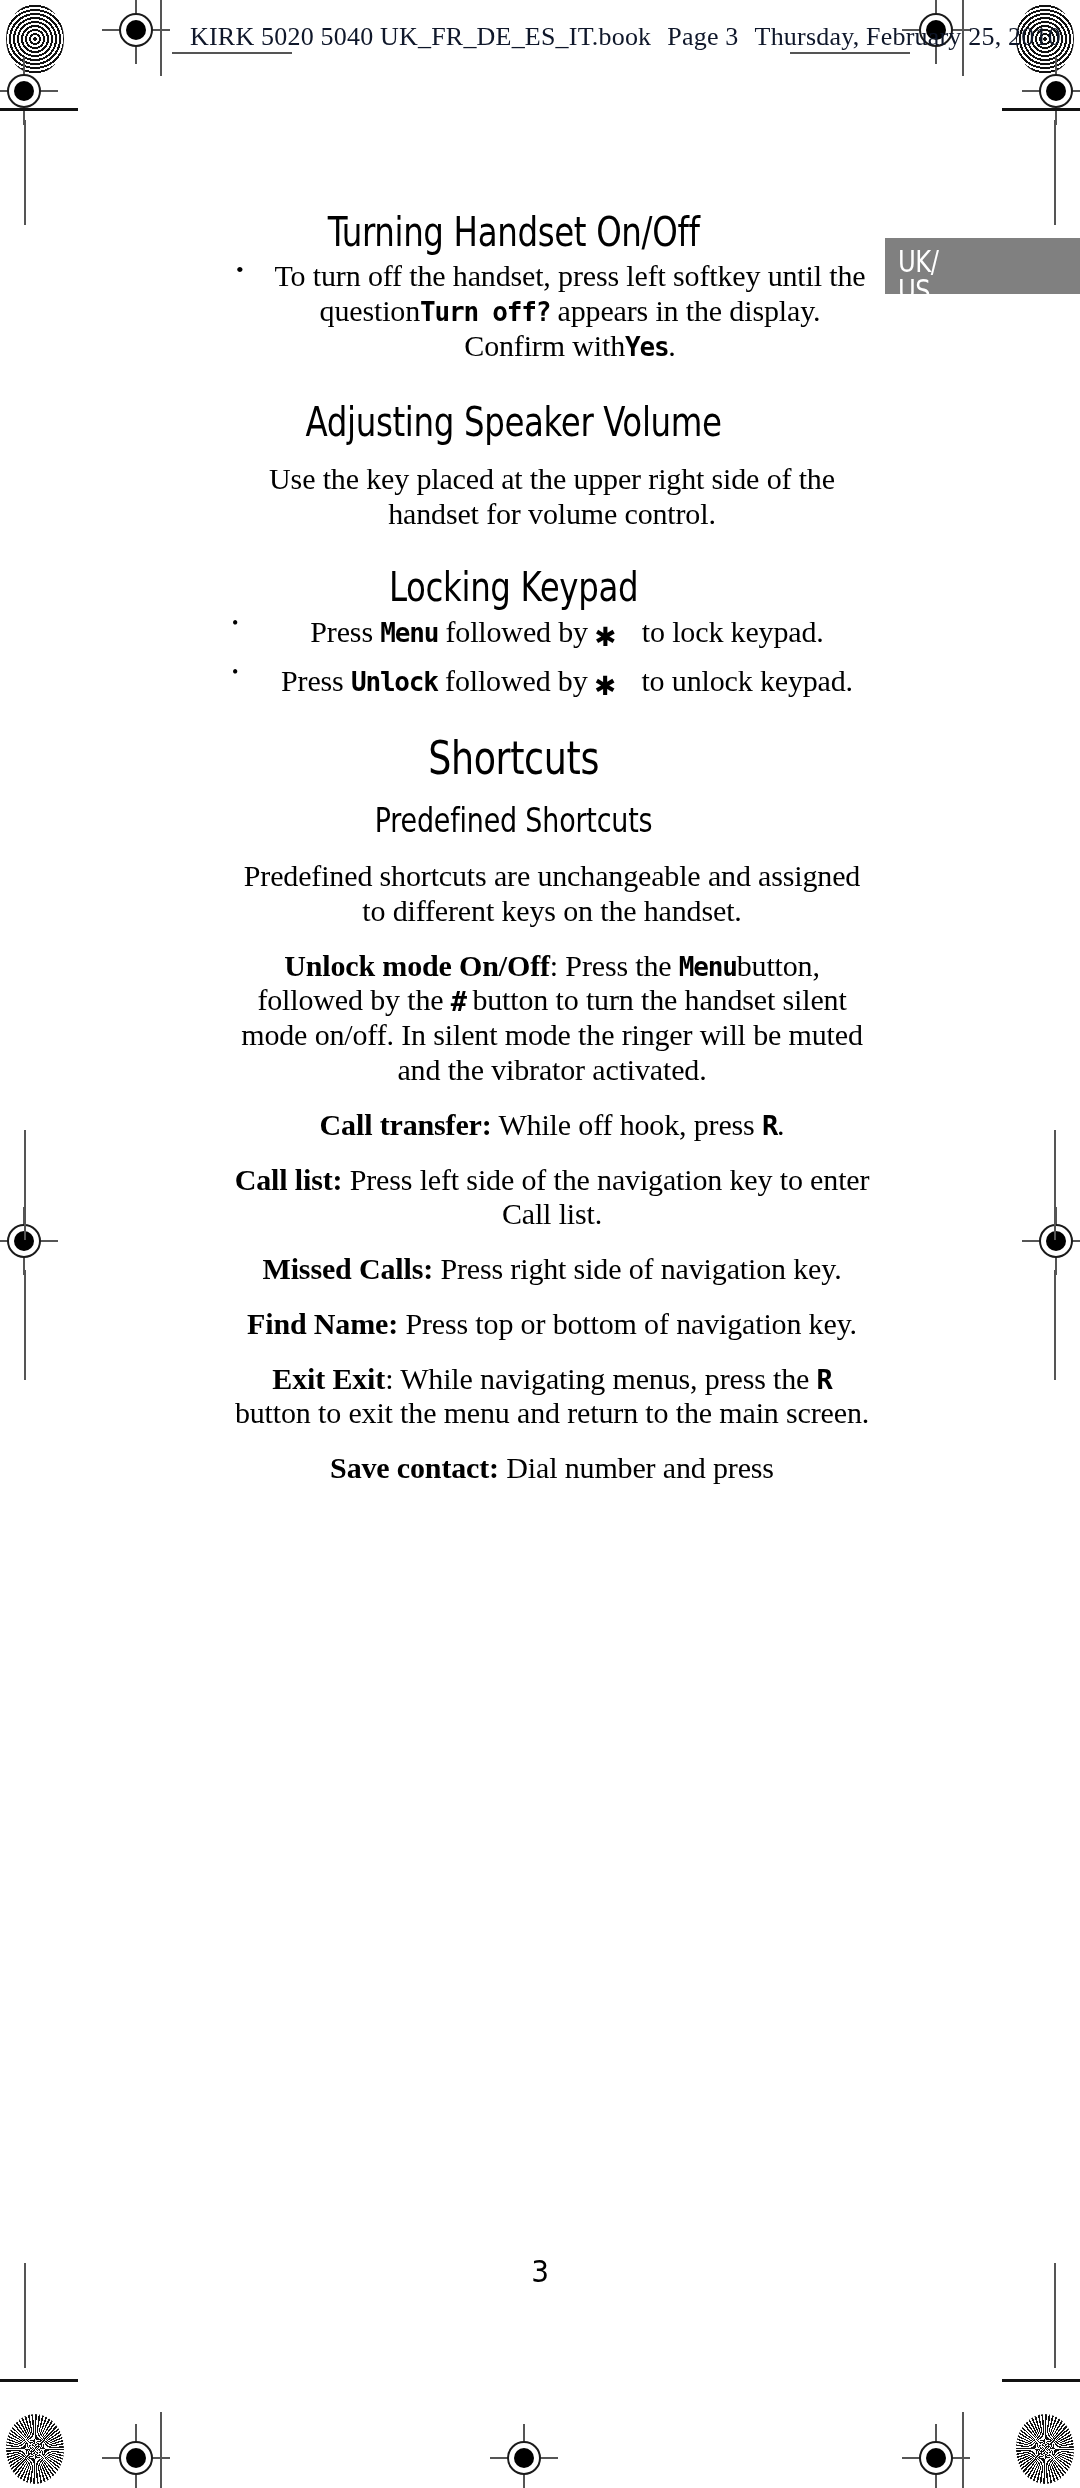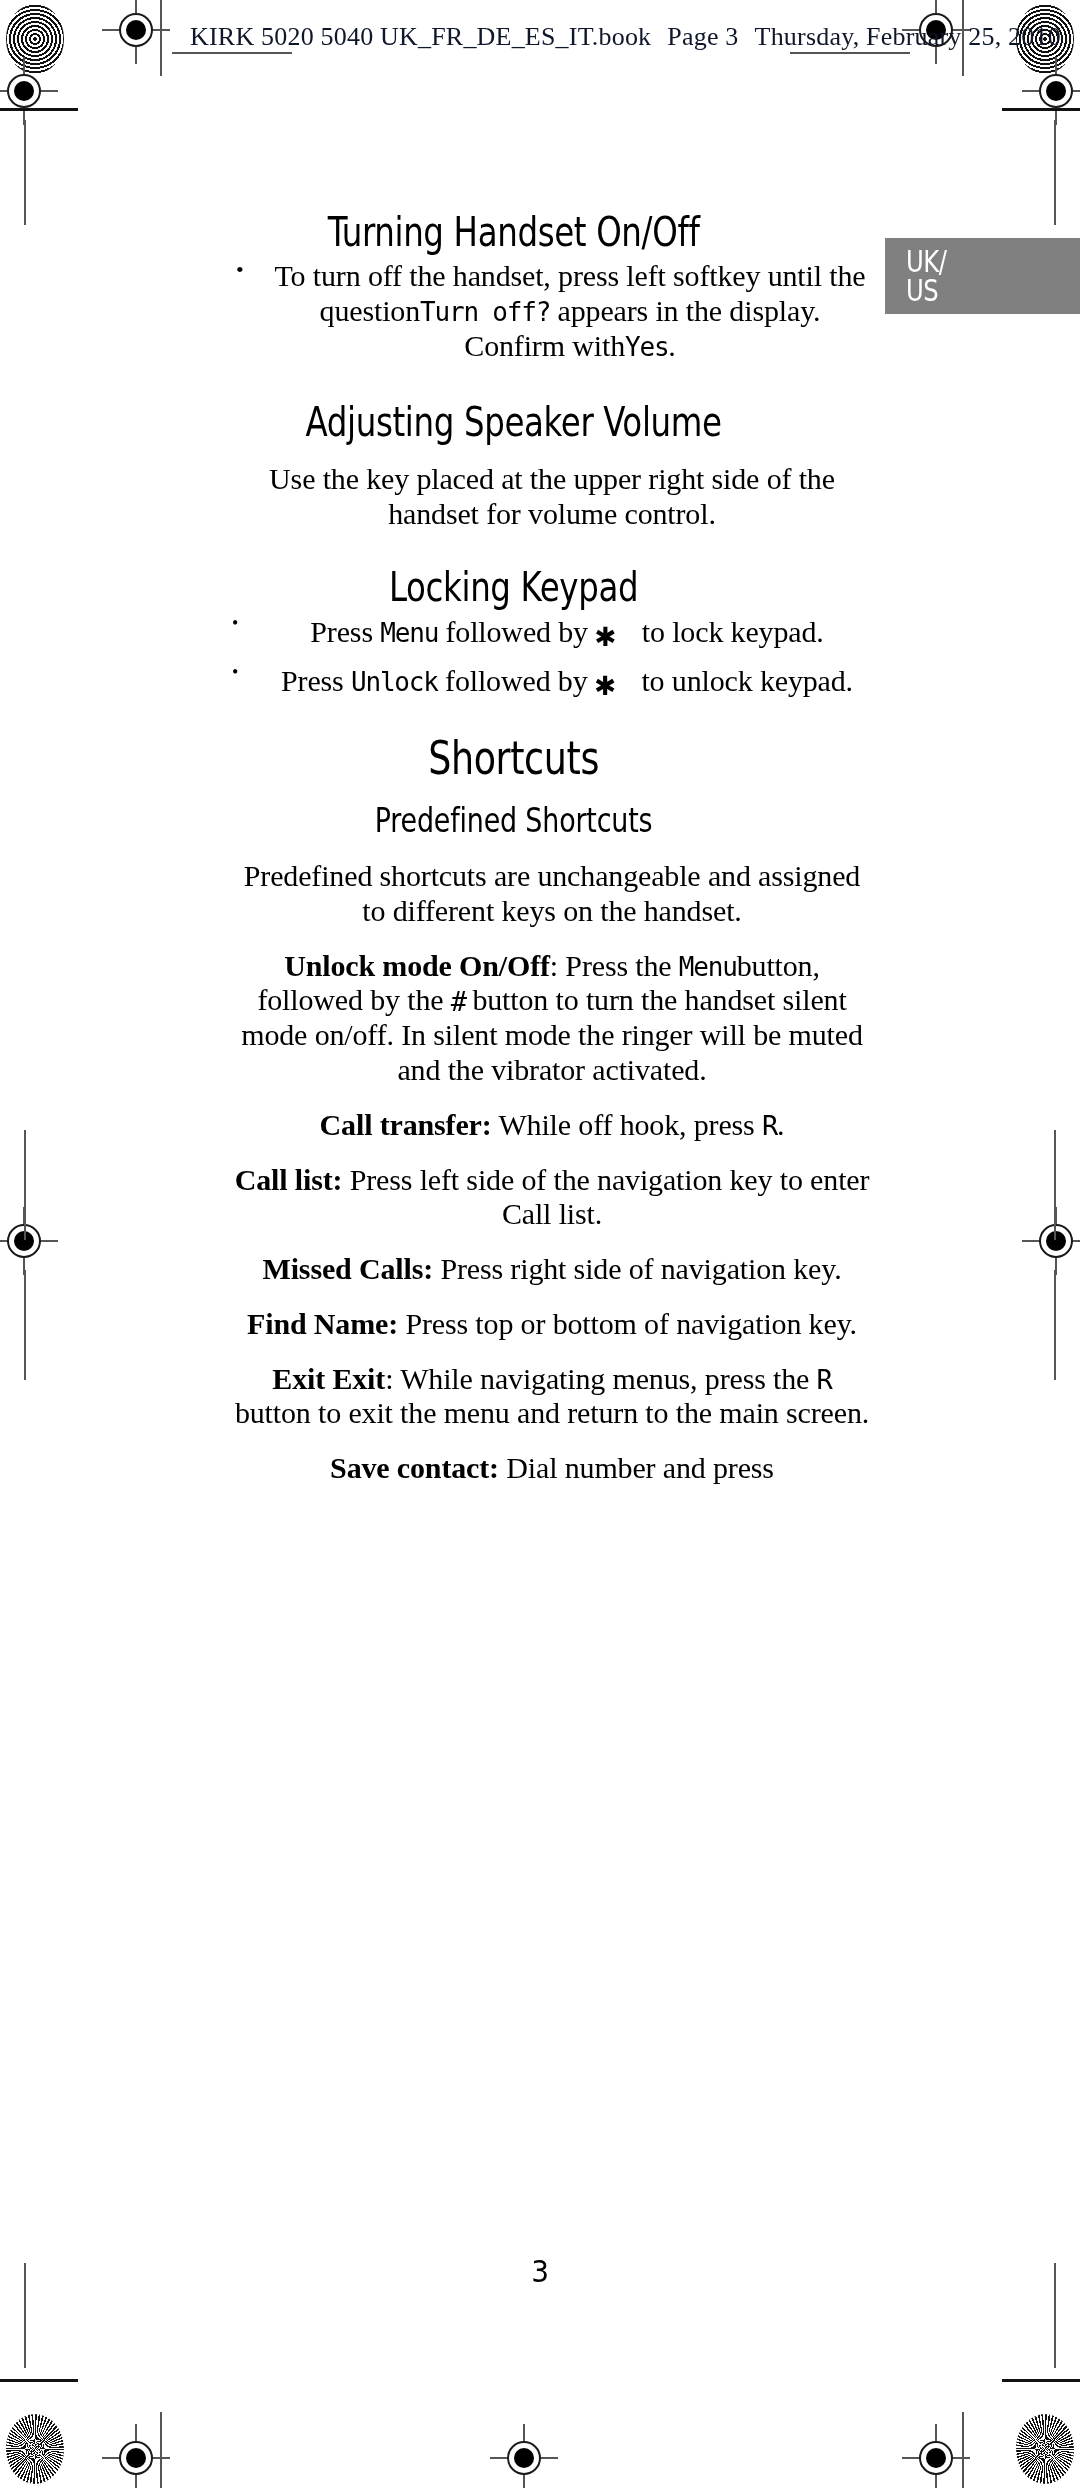--- a/index.html
+++ b/index.html
@@ -143,21 +143,21 @@
     font-size: 22px;
   }
   ul.bullets.tight li { padding-left: 30px; }
   ul.bullets.tight li::before { left: 0; font-size: 18px; }
 
   b.lead { font-weight: 700; }
 
   
   .lcd {
     font-family: "DejaVu Sans Mono", "Liberation Mono", monospace;
-    font-weight: 400;
+    font-weight: 700;
     font-size: 26px;
     letter-spacing: -1.2px;
     -webkit-font-smoothing: none;
   }
   .lcd.star {
     font-size: 34px;
     line-height: 0;
     position: relative;
     top: 4px;
     letter-spacing: 0;
@@ -174,23 +174,22 @@
     position: relative;
     top: 0px;
   }
 
   
   .region-tab {
     position: absolute;
     left: 885px;
     top: 238px;
     width: 195px;
-    height: 76px;
+    height: 56px;
     background: #808080;
-    padding-left: 8px;
   }
   .region-tab .line {
     font-family: "DejaVu Sans Condensed", "Liberation Sans", sans-serif;
     color: #ffffff;
     font-size: 30px;
     line-height: 0.98;
     letter-spacing: -0.5px;
     margin-left: 13px;
     transform: scaleX(0.9);
     transform-origin: left center;

